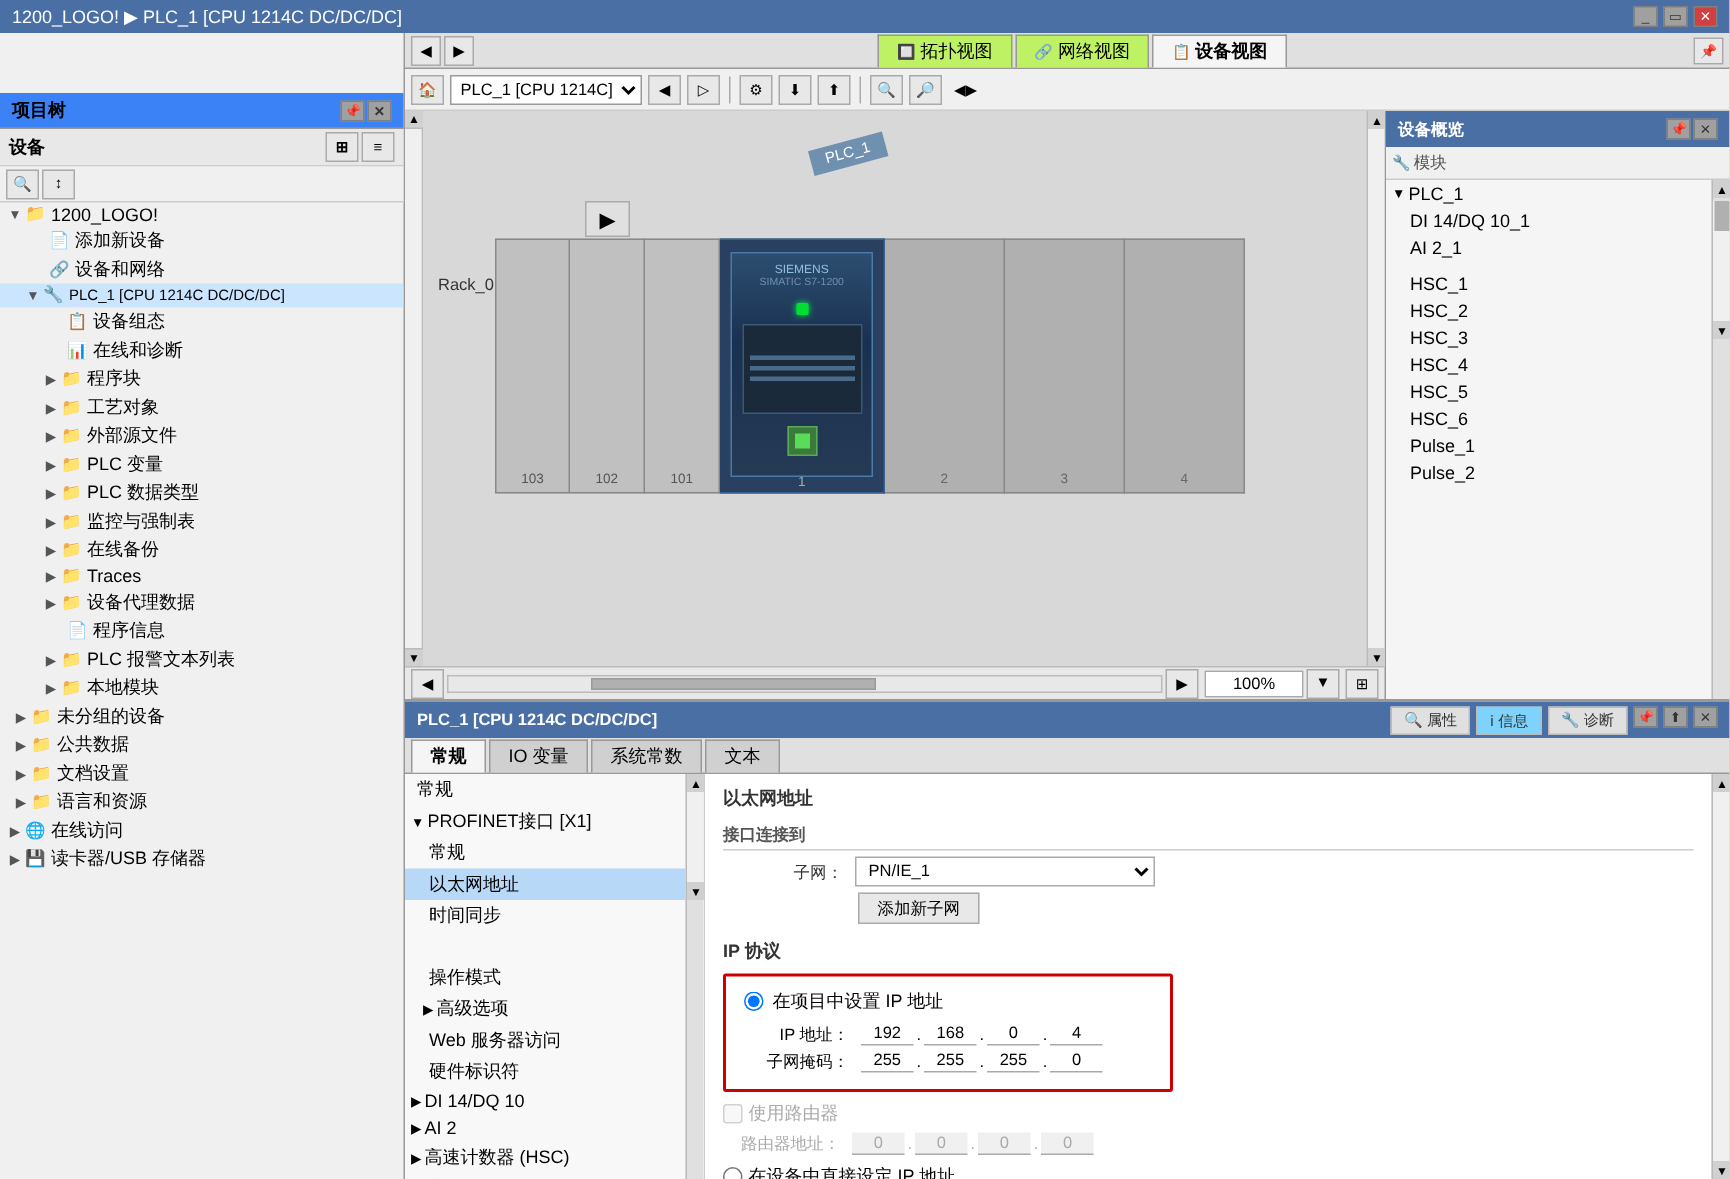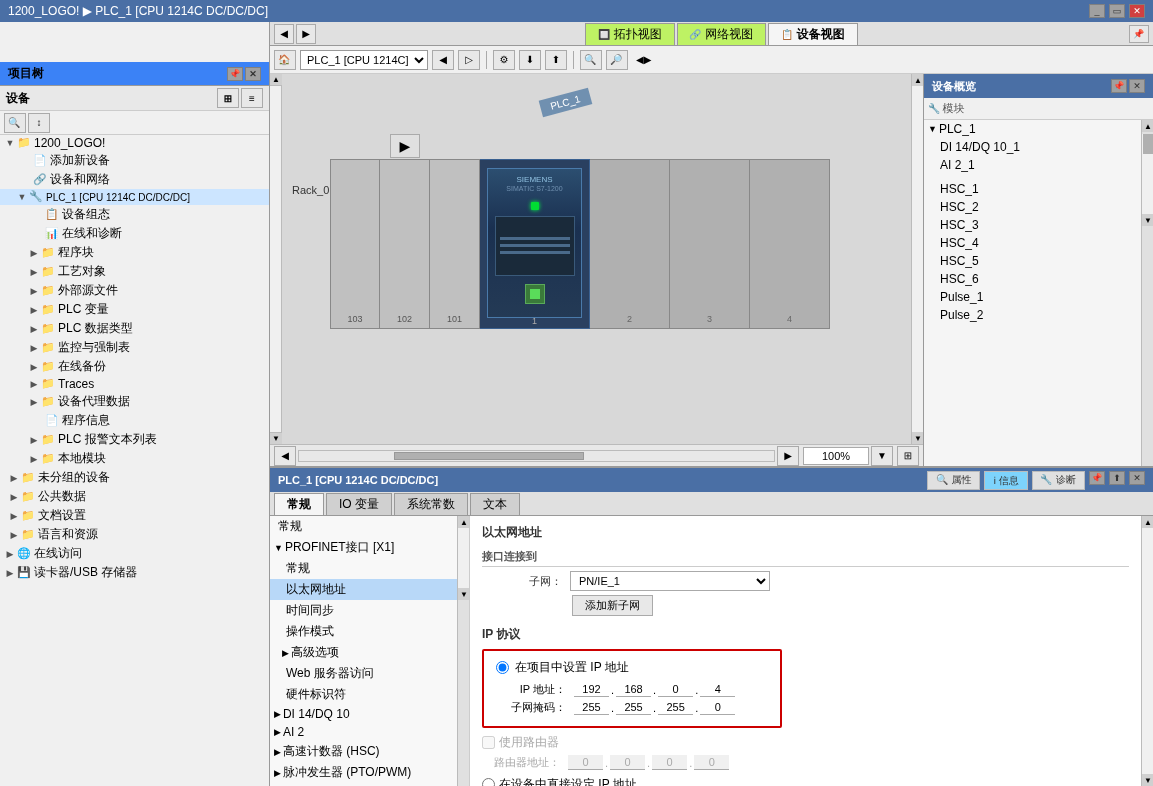--- a/index.html
+++ b/index.html
@@ -534,21 +534,21 @@
               </div>
 
               <div class="prop-tree-item selected" style="padding-left:16px;">
                 <span>以太网地址</span>
               </div>
 
               <div class="prop-tree-item" style="padding-left:16px;">
                 <span>时间同步</span>
               </div>
 
-              <div class="prop-tree-item" style="padding-left:16px;">
+              <div class="prop-tree-item" style="padding-left:16px;margin-top:20px;">
                 <span>操作模式</span>
               </div>
 
               <div class="prop-tree-section" style="padding-left:12px;">
                 <span style="font-size:9px;">▶</span>
                 <span>高级选项</span>
               </div>
 
               <div class="prop-tree-item" style="padding-left:16px;">
                 <span>Web 服务器访问</span>

